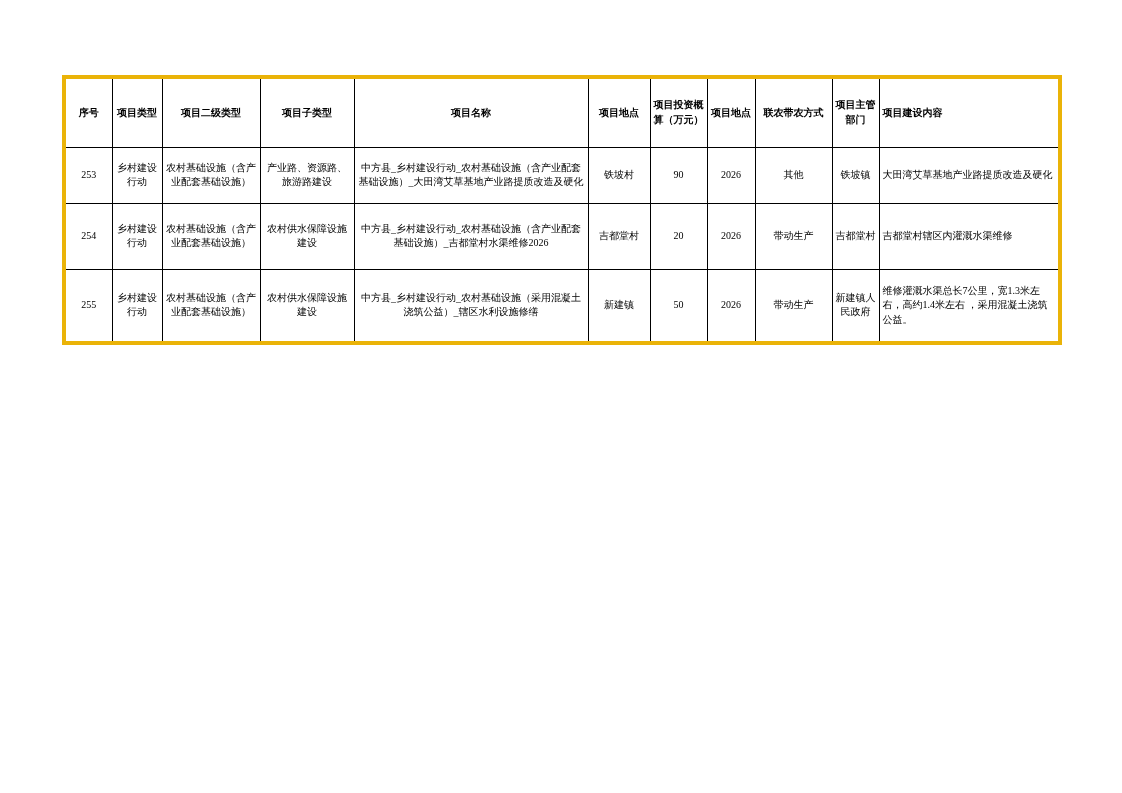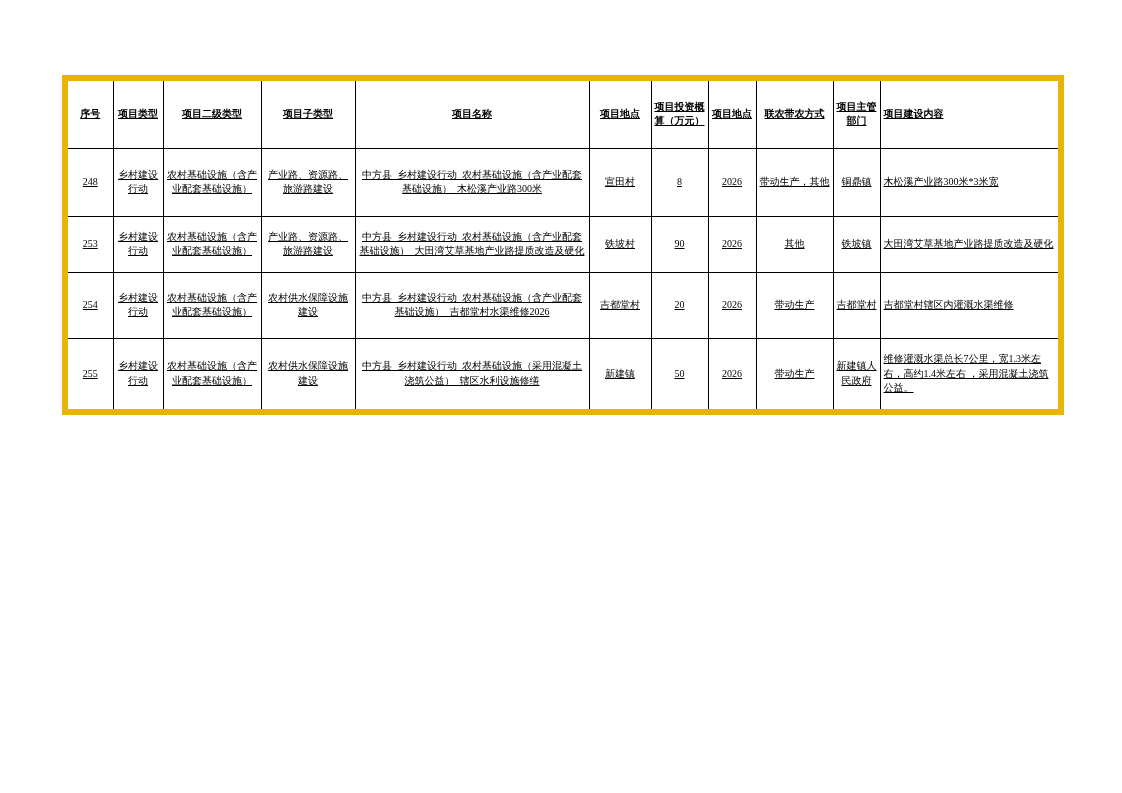--- a/index.html
+++ b/index.html
@@ -13,22 +13,21 @@
   }
   .sheet {
     position: absolute;
     left: 62px;
     top: 75px;
   }
   table.project-table {
     border-collapse: collapse;
     table-layout: fixed;
     width: 996px;
-    border: 6px solid #eab308;
-    text-decoration: underline;
+    border: 4px solid #eab308;
   }
   .project-table th, .project-table td {
     border: 1px solid #000000;
     font-size: 10px;
     line-height: 1.45;
     padding: 2px 3px;
     text-align: center;
     vertical-align: middle;
     word-break: break-all;
     overflow: hidden;
@@ -77,33 +76,20 @@
       <th>项目二级类型</th>
       <th>项目子类型</th>
       <th>项目名称</th>
       <th>项目地点</th>
       <th class="left">项目投资概算（万元）</th>
       <th>项目地点</th>
       <th>联农带农方式</th>
       <th>项目主管部门</th>
       <th class="left">项目建设内容</th>
     </tr>
-    <tr style="height:68px;">
-      <td>248</td>
-      <td>乡村建设行动</td>
-      <td>农村基础设施（含产业配套基础设施）</td>
-      <td>产业路、资源路、旅游路建设</td>
-      <td>中方县_乡村建设行动_农村基础设施（含产业配套基础设施）_木松溪产业路300米</td>
-      <td>宣田村</td>
-      <td>8</td>
-      <td>2026</td>
-      <td>带动生产，其他</td>
-      <td>铜鼎镇</td>
-      <td class="left">木松溪产业路300米*3米宽</td>
-    </tr>
     <tr style="height:56px;padding-left:20px;">
       <td>253</td>
       <td>乡村建设行动</td>
       <td>农村基础设施（含产业配套基础设施）</td>
       <td>产业路、资源路、旅游路建设</td>
       <td>中方县_乡村建设行动_农村基础设施（含产业配套基础设施）_大田湾艾草基地产业路提质改造及硬化</td>
       <td>铁坡村</td>
       <td>90</td>
       <td>2026</td>
       <td>其他</td>

